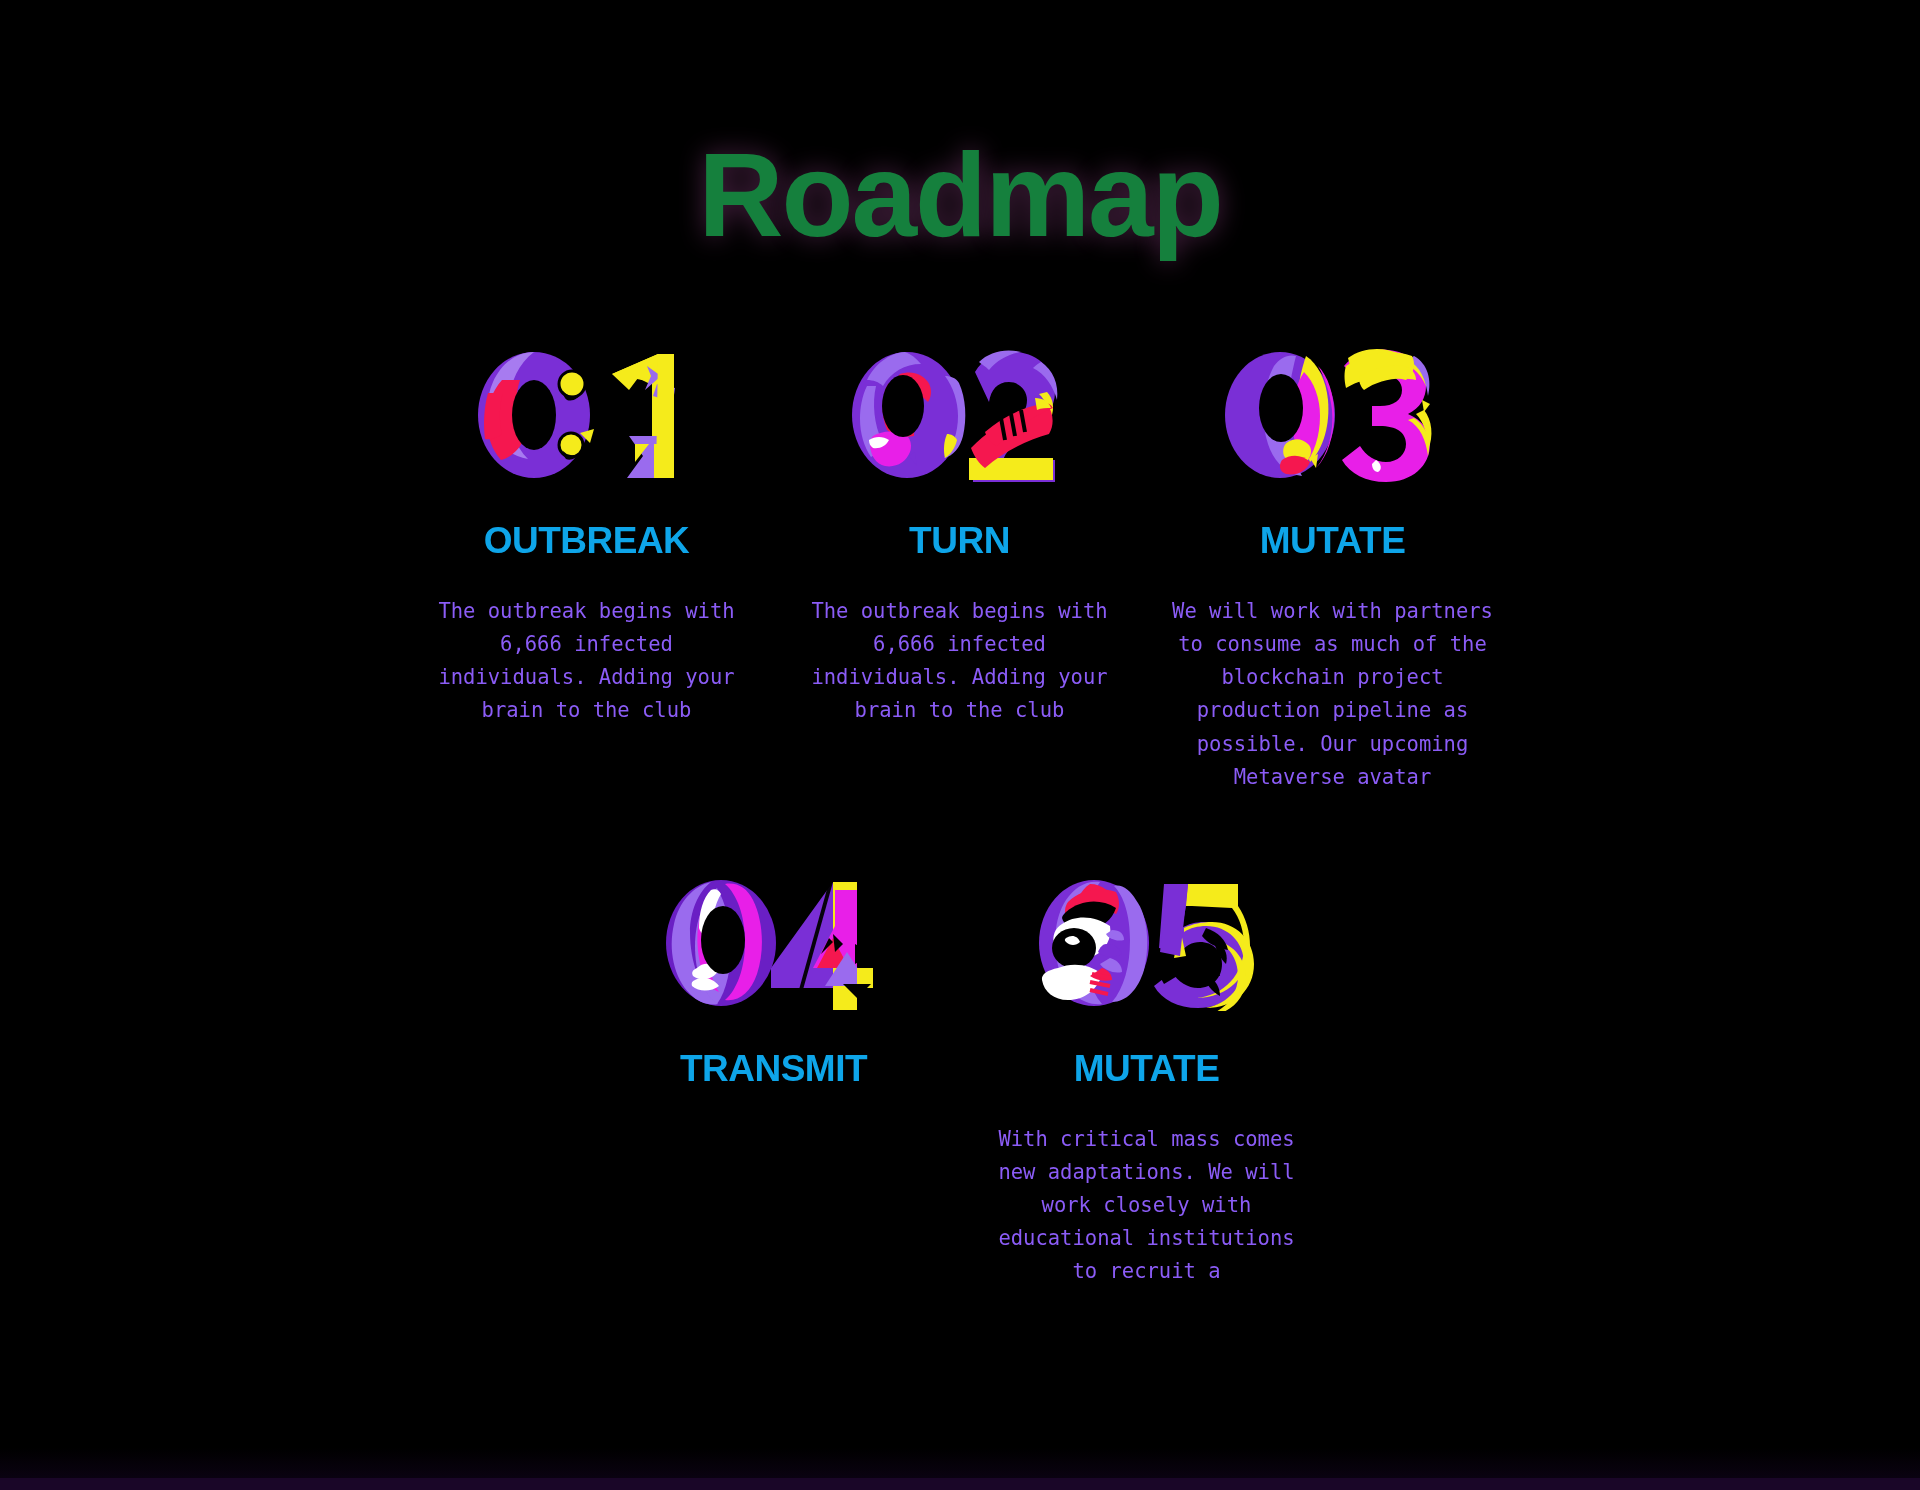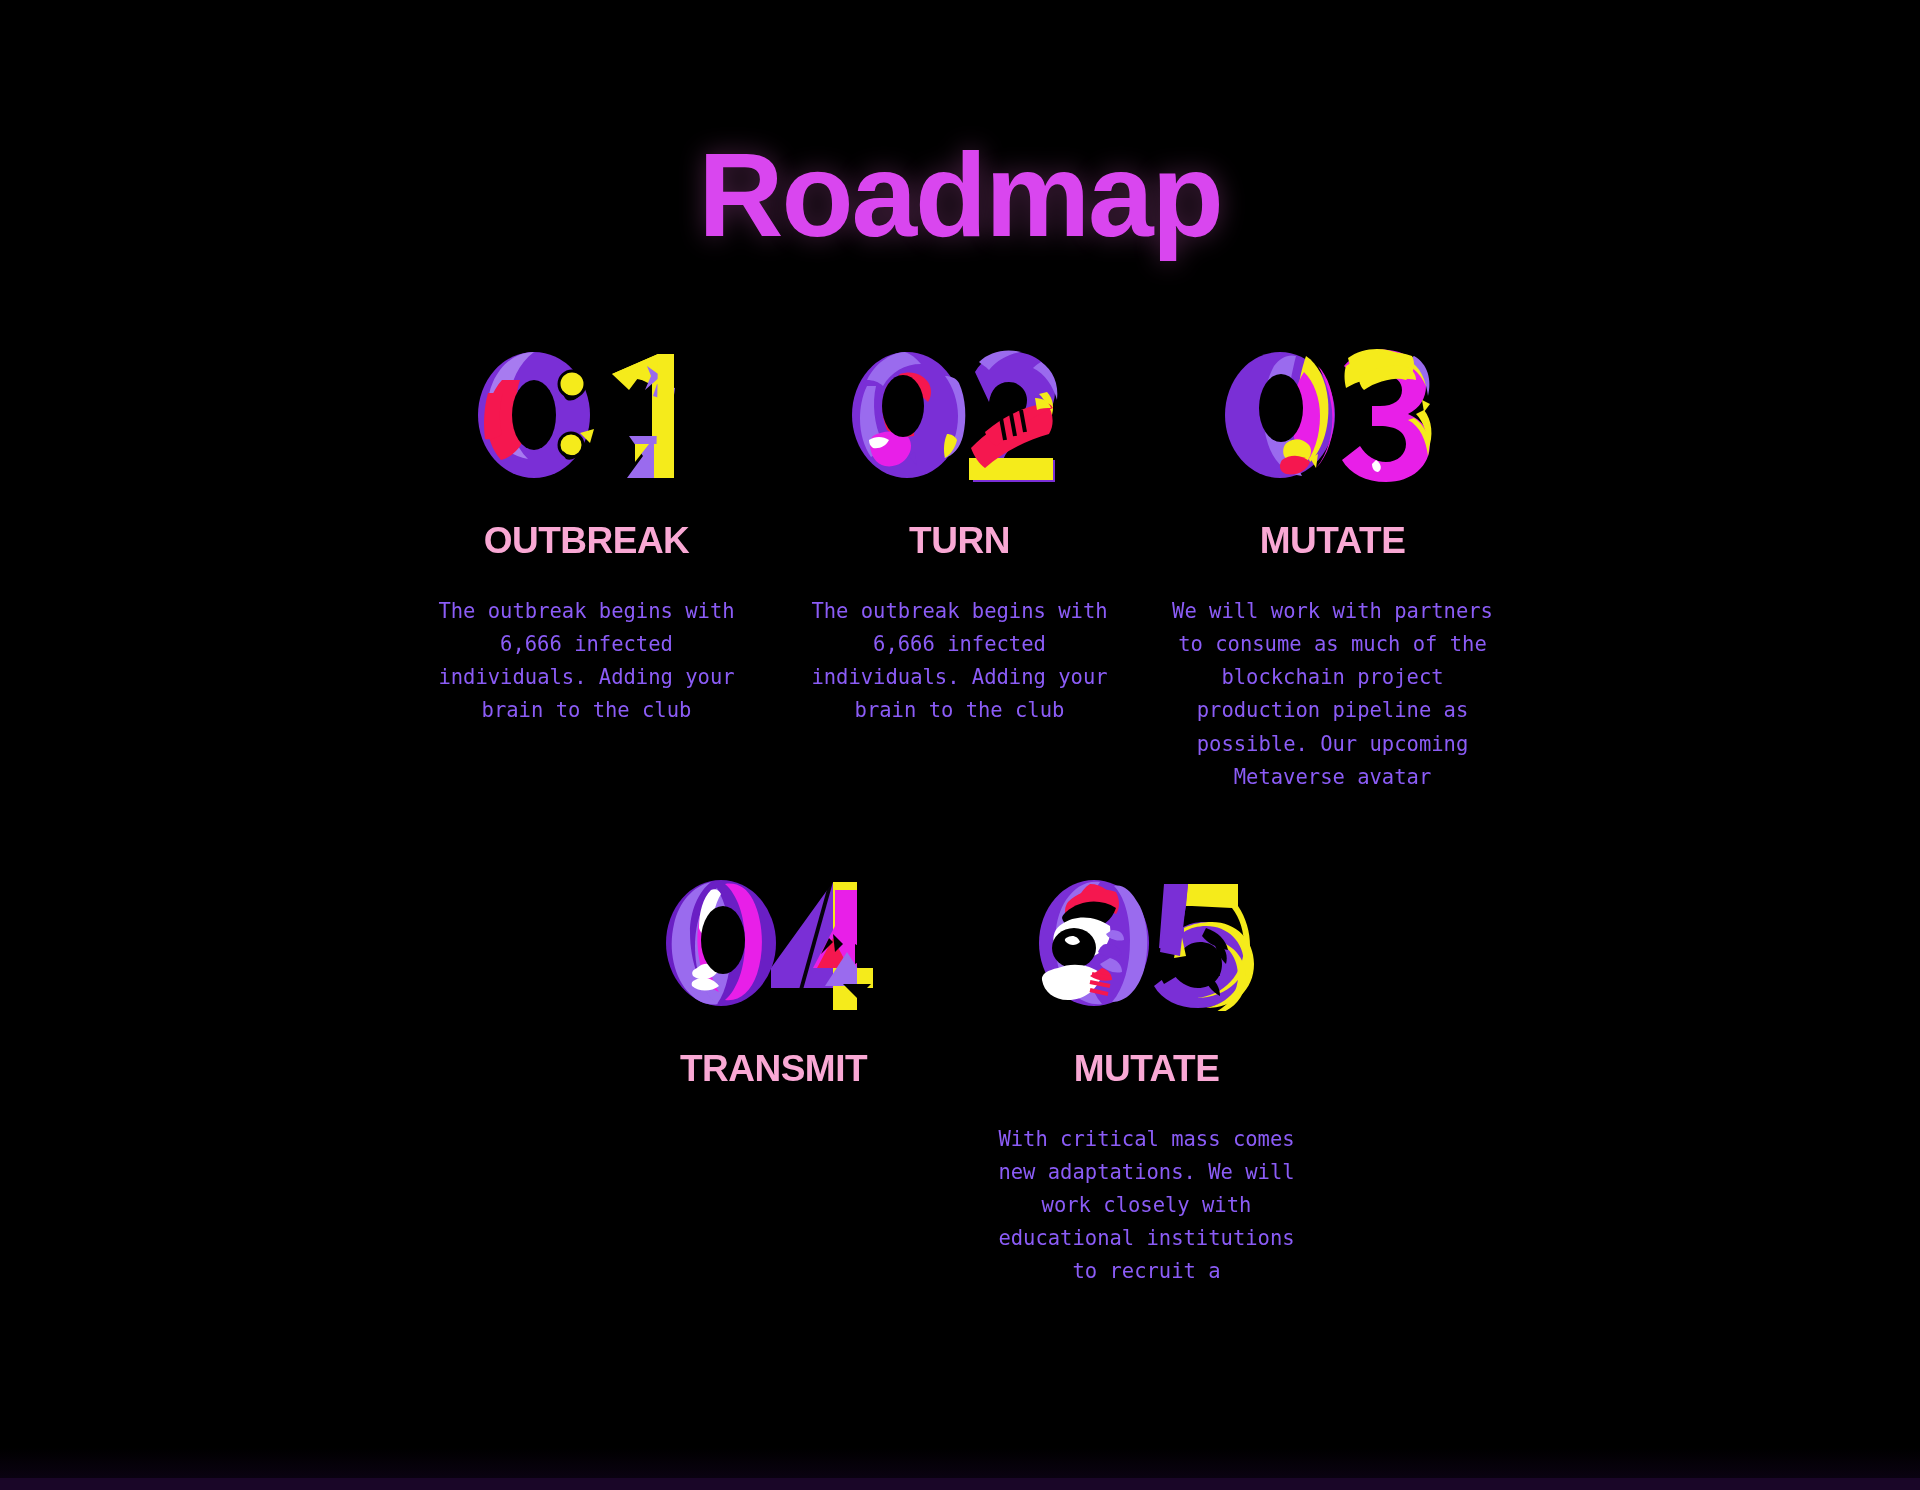--- a/index.html
+++ b/index.html
@@ -35,21 +35,21 @@
   
   .page {
     position:relative;
     width:1920px;
     height:1490px;
     padding-top:136px;
   }
 
   .page-title {
     text-align:center;
-    color:#d946ef;
+    color:#15803d;
     font-size:118px;
     line-height:1.0;
     font-weight:bold;
     letter-spacing:-2px;
     text-shadow:0 0 26px rgba(255,120,235,0.30);
   }
 
   
   .roadmap-grid {
     width:1120px;
@@ -77,21 +77,21 @@
   .card-number {
     width:230px;
     height:135px;
     display:block;
   }
   .card-number svg { display:block; width:100%; height:100%; }
 
   
   .card-heading {
     margin-top:38px;
-    color:#f9a8d4;
+    color:#0ea5e9;
     font-size:37px;
     font-weight:bold;
     letter-spacing:-0.5px;
     text-align:left;
     line-height:1.1;
     white-space:nowrap;
   }
 
   
   .card-desc {

